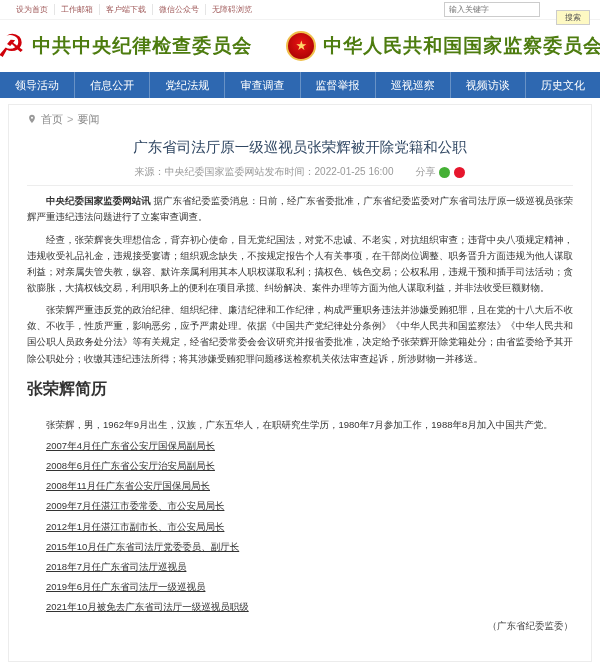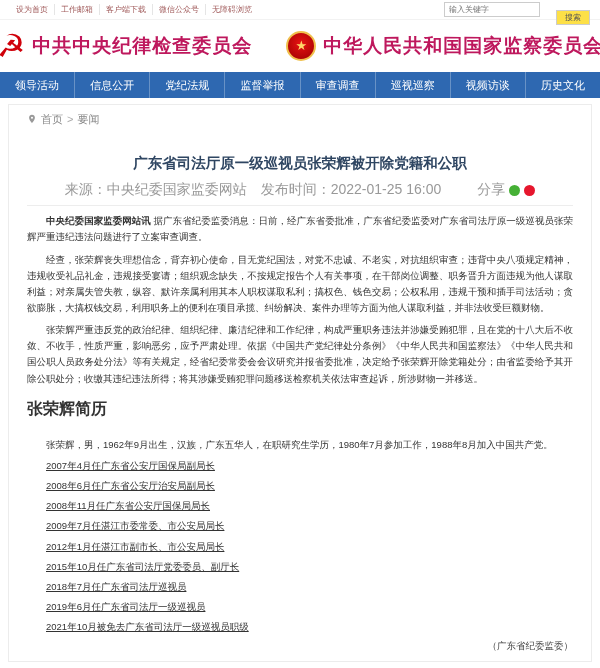--- a/index.html
+++ b/index.html
@@ -13,49 +13,49 @@
   .top-bar{
     display:flex; justify-content:space-between; align-items:center;
     padding:3px 10px; font-size:8px; color:#996; height:20px;
     border-bottom:1px solid #f2f2f2;
   }
   .top-links{ display:flex; align-items:center; }
   .top-links a{ color:#a05a5a; cursor:pointer; padding:0 6px; border-right:1px solid #e5e5e5; text-decoration:none; }
   .top-links a:last-child{ border-right:none; }
   .top-search{ display:flex; align-items:center; gap:16px; }
   .top-search input{ width:96px; height:15px; border:1px solid #ccc; font-size:8px; padding:0 4px; color:#666; }
-  .top-search button{ height:15px; font-size:8px; border:1px solid #ccc; background:#fde047; padding:0 8px; color:#555; cursor:pointer;margin-top:16px; }
+  .top-search button{ height:15px; font-size:8px; border:1px solid #ccc; background:#fef9c3; padding:0 8px; color:#555; cursor:pointer;margin-top:16px; }
   
   .site-header{ display:flex; justify-content:center; align-items:center; gap:34px; padding:9px 0 10px; height:52px; }
   .org{ display:flex; align-items:center; gap:7px; cursor:pointer; }
   .emblem-party{ color:#d0000a; font-size:32px; line-height:1; }
   .emblem-national{
     width:30px; height:30px; border-radius:50%;
     background:radial-gradient(circle at 50% 40%, #e81313, #9c0000);
     border:2px solid #f0c04c; display:flex; align-items:center; justify-content:center;
   }
   .emblem-national .star{ color:#ffd76a; font-size:13px; line-height:1; }
-  .org-title{ font-size:19px; font-weight:bold; color:#be185d; letter-spacing:1px; white-space:nowrap; }
+  .org-title{ font-size:19px; font-weight:bold; color:#4d7c0f; letter-spacing:1px; white-space:nowrap; }
   
   nav{ background:#2e68b1; display:flex; height:26px; }
   nav a{
     flex:1; display:flex; align-items:center; justify-content:center;
     color:#fff; font-size:11px; cursor:pointer; text-decoration:none;
     border-right:1px solid rgba(255,255,255,.28);
   }
   nav a:last-child{ border-right:none; }
   
   .content{ margin:6px 8px 0; border:1px solid #ececec; padding:8px 18px 12px; height:558px; overflow:hidden; }
   .breadcrumb{ display:flex; align-items:center; gap:4px; font-size:11px; color:#888; height:12px; }
   .breadcrumb a{ color:#888; cursor:pointer; text-decoration:none; }
   .breadcrumb .crumb-sep{ color:#aaa; }
-  .article-title{ text-align:center; font-size:14.5px; font-weight:bold; color:#2f4662; margin-top:28px; line-height:1.4; }
+  .article-title{ text-align:center; font-size:14.5px; font-weight:normal; color:#2f4662; margin-top:12px; line-height:1.4; }
   .meta{
-    display:flex; justify-content:center; align-items:center; gap:14px;
-    font-size:14px; color:#999; margin-top:8px; padding-bottom:6px;
+    display:flex; justify-content:center; align-items:center; 
+    font-size:10px; color:#999; margin-top:8px; padding-bottom:6px;
     border-bottom:1px solid #ededed;
   }
   .share{ display:flex; align-items:center; gap:4px; margin-left:22px; cursor:pointer; }
   .share-icon{ width:11px; height:11px; border-radius:50%; display:inline-block; }
   .share-icon.wechat{ background:#45b035; }
   .share-icon.weibo{ background:#e6162d; }
   .body-p{ font-size:9.5px; line-height:1.7; text-align:justify; text-indent:2em; margin-top:6px; color:#333; }
   .body-p:first-of-type{ margin-top:7px; }
   .body-p b{ font-weight:bold; }
   .resume-heading{ font-size:16px; font-weight:bold; margin-top:12px; color:#333; }
@@ -90,22 +90,22 @@
         <span class="star">★</span>
       </span>
     <span class="org-title">中华人民共和国国家监察委员会</span>
   </div>
 </header>
 
 <nav>
   <a>领导活动</a>
   <a>信息公开</a>
   <a>党纪法规</a>
+  <a>审查调查</a>
   <a>监督举报</a>
-  <a>审查调查</a>
   <a>巡视巡察</a>
   <a>视频访谈</a>
   <a>历史文化</a>
 </nav>
 
 <main class="content">
 
   <div class="breadcrumb">
     <svg viewBox="0 0 24 24" width="10" height="10">
         <path d="M12 2C8.1 2 5 5.1 5 9c0 5.2 7 13 7 13s7-7.8 7-13c0-3.9-3.1-7-7-7zm0 9.5A2.5 2.5 0 1 1 12 6.5a2.5 2.5 0 0 1 0 5z" fill="#999"></path>

